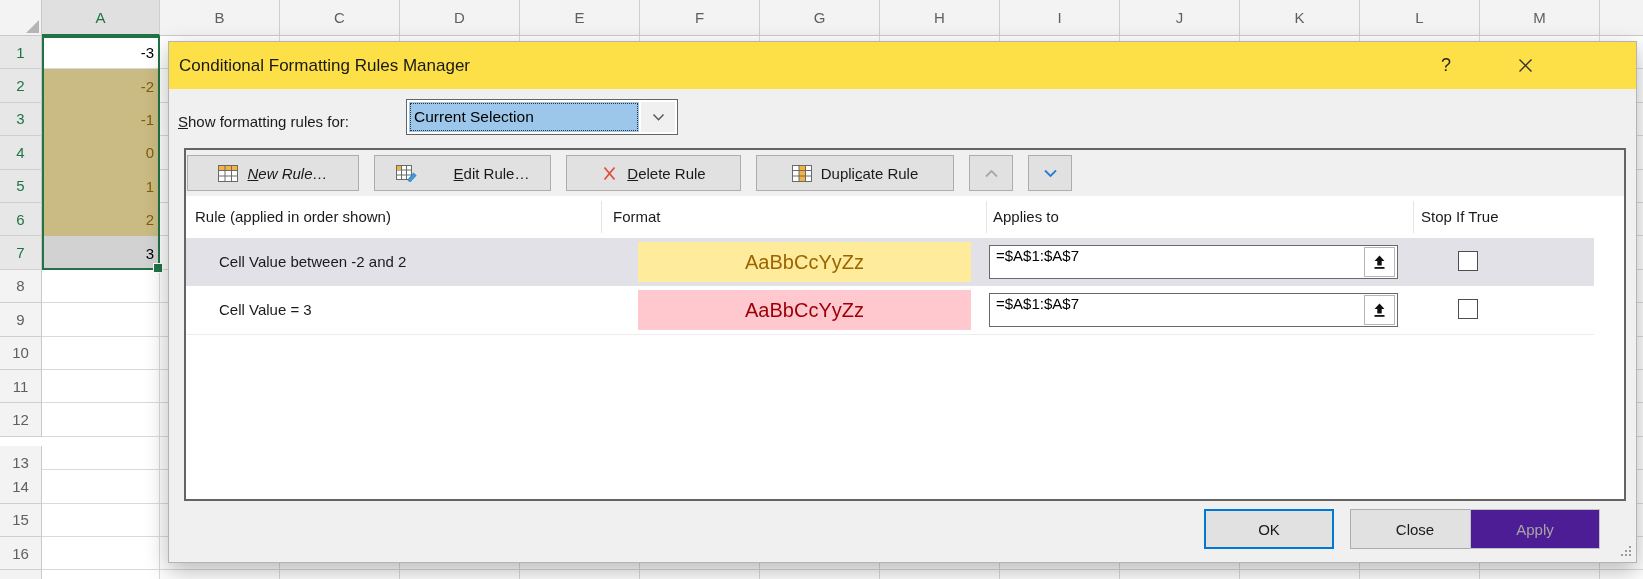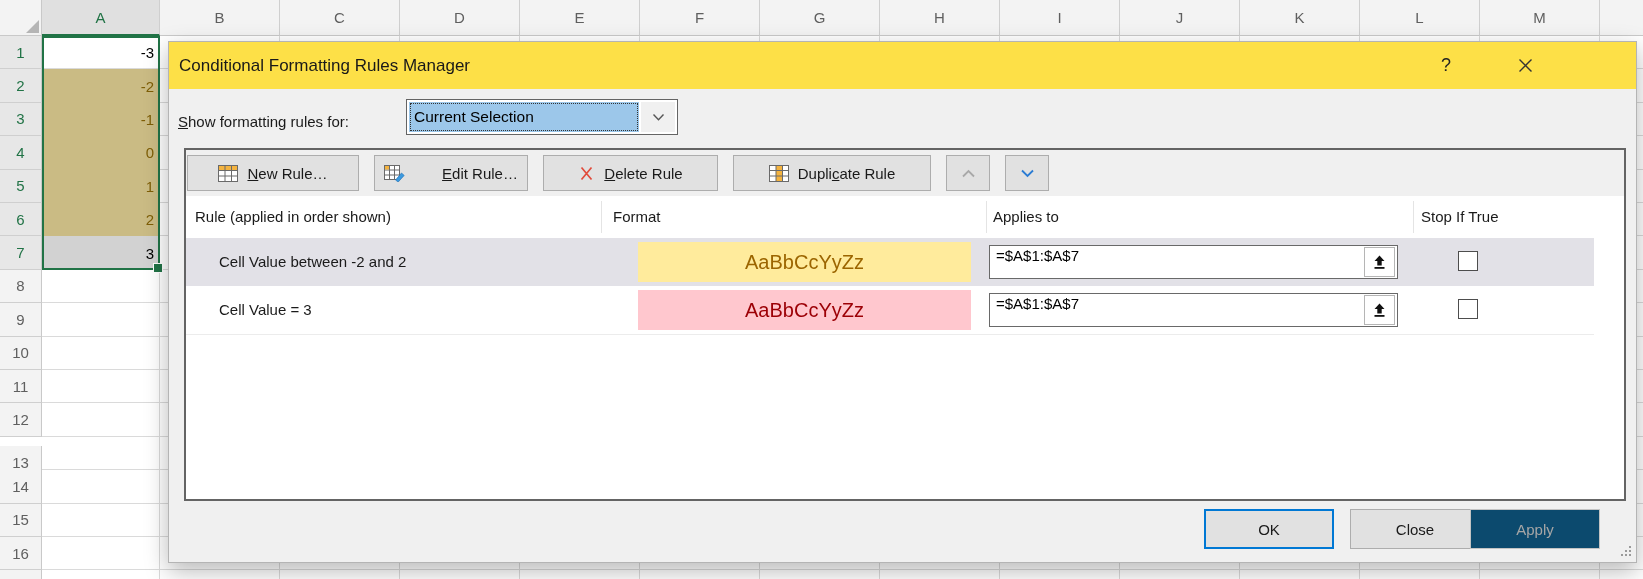--- a/index.html
+++ b/index.html
@@ -69,21 +69,21 @@
   .range-btn{position:absolute;left:1178px;top:9px;width:31px;height:30px;background:#fff;
           border:1px solid #b5b5b5;display:flex;align-items:center;justify-content:center;padding:0;box-sizing:border-box;}
   .cbx{position:absolute;left:1272px;top:13px;width:20px;height:20px;border:1px solid #4d4d4d;
           background:#fff;box-sizing:border-box;}
   .rules-sep{position:absolute;left:0;top:184px;width:1408px;height:1px;background:#ececec;}
 
   .ft-btn{position:absolute;top:467px;width:130px;height:40px;background:#e1e1e1;
           border:1px solid #adadad;font:15px "Liberation Sans",sans-serif;color:#1a1a1a;}
   .ft-btn.ok{left:1035px;border:2px solid #0078d4;}
   .ft-btn.close{left:1181px;}
-  .ft-btn.apply{left:1301px;background:#0c4a6e;border:1px solid #c3c3c3;color:#a6a6a6;}
+  .ft-btn.apply{left:1301px;background:#4c1d95;border:1px solid #c3c3c3;color:#a6a6a6;}
   .grip{position:absolute;right:5px;bottom:6px;width:13px;height:13px;}
   .grip .d{position:absolute;width:2px;height:2px;background:#9a9a9a;}
   .d1{right:0;bottom:0;} .d2{right:4px;bottom:0;} .d3{right:8px;bottom:0;}
   .d4{right:0;bottom:4px;} .d5{right:4px;bottom:4px;} .d6{right:0;bottom:8px;}
 </style>
 </head>
 <body>
 
 <div id="app">
 
@@ -190,31 +190,31 @@
       <span class="combo-val">Current Selection</span>
       <span class="combo-arrow">
         <svg width="13" height="9" viewBox="0 0 13 9">
             <path d="M1.5 1.5 L6.5 6.8 L11.5 1.5" stroke="#555" stroke-width="1.4" fill="none"></path>
           </svg>
       </span>
     </div>
 
     <div class="container">
       <div class="tb-strip" id="toolbar">
-          <button class="tb-btn" style="width: 172px;">
+          <button class="tb-btn" style="width: 172px; font-style: italic;">
             <span class="tb-ic">
               <svg width="20" height="17" viewBox="0 0 20 17">
                 <rect x="0.5" y="0.5" width="19" height="16" fill="#fff" stroke="#6a6a6a"></rect>
                 <rect x="1" y="1" width="18" height="4.5" fill="#f4b33f"></rect>
                 <path d="M0.5 5.5 H19.5 M0.5 11 H19.5 M7 0.5 V16.5 M13.5 0.5 V16.5" stroke="#6a6a6a" fill="none"></path>
               </svg>
             </span>
             <span class="tb-lb"><span></span><span class="ak">N</span><span>ew Rule…</span></span>
           </button>
-          <button class="tb-btn" style="width: 154px; gap: 37px;">
+          <button class="tb-btn" style="width: 177px; gap: 37px;">
             <span class="tb-ic">
               <svg width="21" height="17" viewBox="0 0 21 17">
                 <rect x="0.5" y="0.5" width="15" height="14" fill="#fff" stroke="#6a6a6a"></rect>
                 <path d="M0.5 5 H15.5 M0.5 10 H15.5 M5.5 0.5 V14.5 M10.5 0.5 V14.5" stroke="#6a6a6a" fill="none"></path>
                 <rect x="1" y="1" width="4" height="3.5" fill="#f4b33f"></rect>
                 <path d="M11.5 15 L17.5 8 L20.2 10.4 L14.2 17 Z" fill="#3b9ae0" stroke="#1f6db0" stroke-width="0.6"></path>
               </svg>
             </span>
             <span class="tb-lb"><span></span><span class="ak">E</span><span>dit Rule…</span></span>
           </button>

